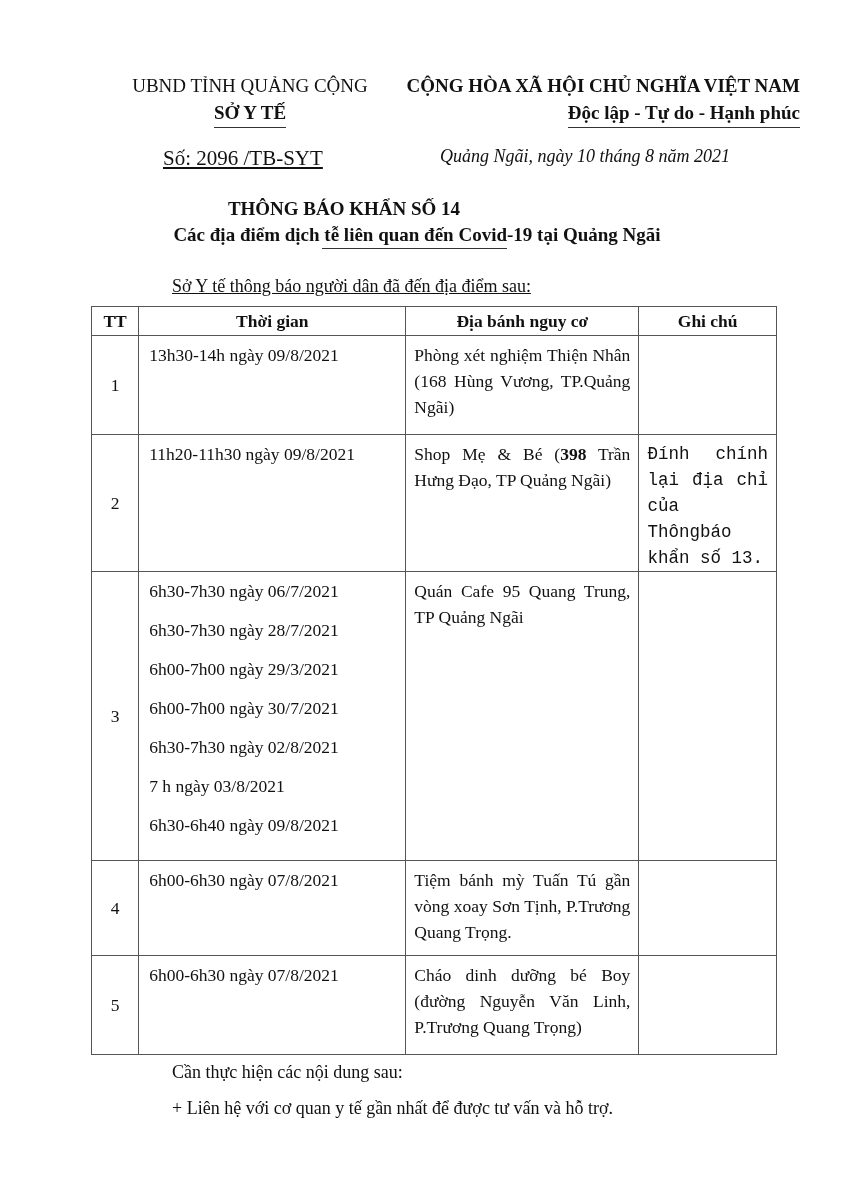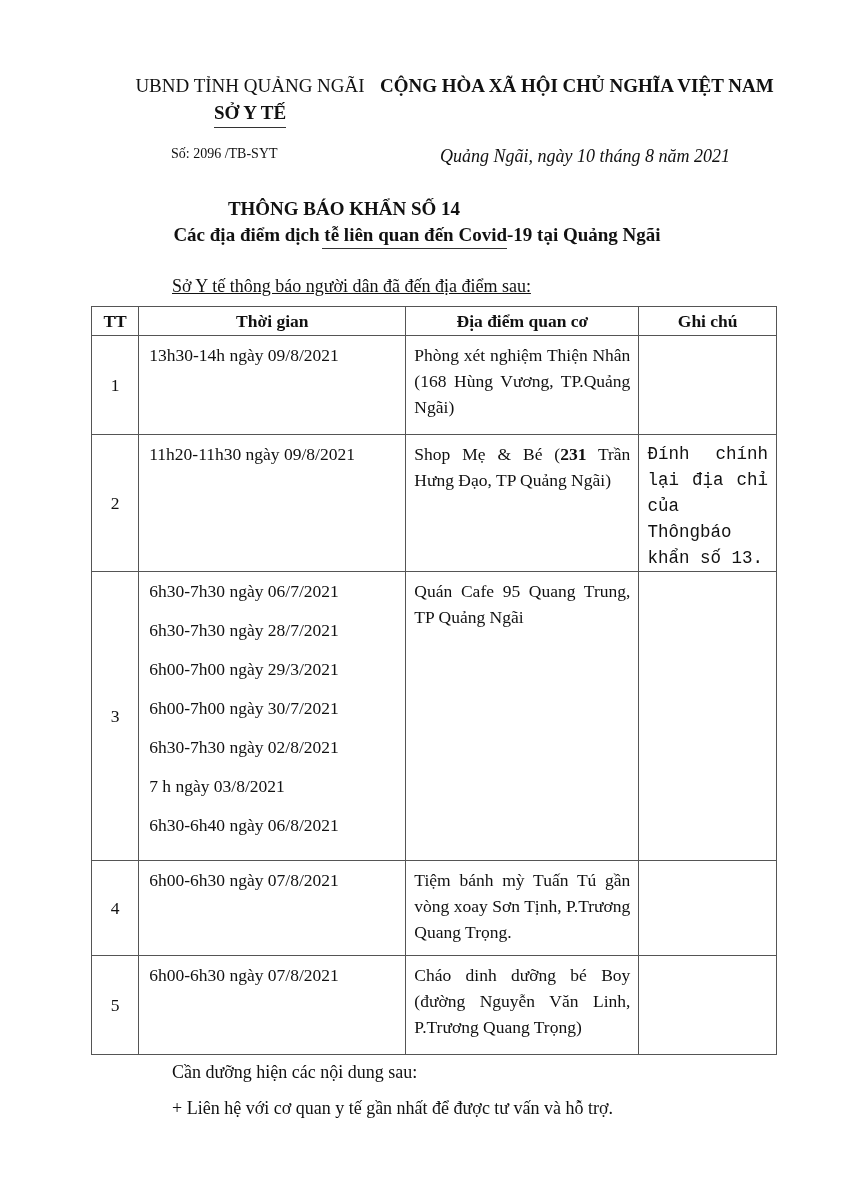--- a/index.html
+++ b/index.html
@@ -3,23 +3,23 @@
 <meta charset="utf-8">
 <style>
   html, body { margin: 0; padding: 0; background: #ffffff; }
   body {
     width: 849px; height: 1200px; position: relative; overflow: hidden;
     font-family: "Liberation Serif", serif; color: #111111;
   }
   .abs { position: absolute; }
   .hdr-left { left: 120px; top: 72px; width: 260px; text-align: center; font-size: 19px; line-height: 27px; }
   .hdr-left .org2 { font-weight: bold; display: inline-block; border-bottom: 1px solid #333; padding-bottom: 1px; }
-  .hdr-right { left: 380px; top: 72px; width: 420px; text-align: left; font-size: 19px; line-height: 27px; font-weight: bold; }
+  .hdr-right { left: 380px; top: 72px; width: 420px; text-align: right; font-size: 19px; line-height: 27px; font-weight: bold; }
   .hdr-right .motto { display: inline-block; border-bottom: 1px solid #333; padding-bottom: 1px; }
-  .docno { left: 171px; top: 146px; font-size: 14px; }
+  .docno { left: 163px; top: 146px; font-size: 21px; text-decoration: underline; }
   .docdate { left: 440px; top: 146px; font-size: 18px; font-style: italic; }
   .title { left: 0; width: 688px; top: 196px; text-align: center; font-size: 19px; font-weight: bold; line-height: 26px; }
   .subtitle { left: 0; width: 834px; top: 222px; text-align: center; font-size: 19px; font-weight: bold; line-height: 26px; }
   .subtitle-underline { left: 322px; top: 248px; width: 185px; height: 1px; background: #333; }
   .intro { left: 172px; top: 276px; font-size: 18px; text-decoration: underline; }
 
   table.main {
     position: absolute; left: 91px; top: 306px; width: 686px;
     border-collapse: collapse; font-size: 17.5px; line-height: 26px;
   }
@@ -36,73 +36,74 @@
   tr.r4 td { height: 88px; }
   tr.r5 td { height: 92px; }
 
   .needs { left: 172px; top: 1062px; font-size: 18px; }
   .bullet { left: 172px; top: 1098px; font-size: 18px; }
 </style>
 </head>
 <body>
 
 <div class="abs hdr-left">
-  <div>UBND TỈNH QUẢNG NGÃI</div>
+  <div>UBND TỈNH QUẢNG CỘNG</div>
   <div><span class="org2">SỞ Y TẾ</span></div>
 </div>
 
 <div class="abs hdr-right">
   <div>CỘNG HÒA XÃ HỘI CHỦ NGHĨA VIỆT NAM</div>
+  <div><span class="motto">Độc lập - Tự do - Hạnh phúc</span></div>
 </div>
 
 <div class="abs docno">Số: 2096 /TB-SYT</div>
 <div class="abs docdate">Quảng Ngãi, ngày 10 tháng 8 năm 2021</div>
 
 <div class="abs title">THÔNG BÁO KHẨN SỐ 14</div>
 <div class="abs subtitle">Các địa điểm dịch tễ liên quan đến Covid-19 tại Quảng Ngãi</div>
 <div class="abs subtitle-underline"></div>
 
 <div class="abs intro">Sở Y tế thông báo người dân đã đến địa điểm sau:</div>
 
 <table class="main">
   <thead>
     <tr>
       <th>TT</th>
       <th>Thời gian</th>
-      <th>Địa điểm quan cơ</th>
+      <th>Địa bánh nguy cơ</th>
       <th>Ghi chú</th>
     </tr>
   </thead>
   <tbody>
     <tr class="r1">
       <td class="tt">1</td>
       <td class="time">
         <span>13h30-14h ngày 09/8/2021</span>
       </td>
       <td class="loc">Phòng xét nghiệm Thiện Nhân (168 Hùng Vương, TP.Quảng Ngãi)</td>
       <td class="note"></td>
     </tr>
     <tr class="r2">
       <td class="tt">2</td>
       <td class="time">
         <span>11h20-11h30 ngày 09/8/2021</span>
       </td>
-      <td class="loc"><span>Shop Mẹ &amp; Bé (</span><b>231</b><span> Trần Hưng Đạo, TP Quảng Ngãi)</span></td>
+      <td class="loc"><span>Shop Mẹ &amp; Bé (</span><b>398</b><span> Trần Hưng Đạo, TP Quảng Ngãi)</span></td>
       <td class="note">Đính chính lại địa chỉ của Thôngbáo khẩn số 13.</td>
     </tr>
     <tr class="r3">
       <td class="tt">3</td>
       <td class="time">
         <span class="time-line">6h30-7h30 ngày 06/7/2021</span>
         <span class="time-line">6h30-7h30 ngày 28/7/2021</span>
         <span class="time-line">6h00-7h00 ngày 29/3/2021</span>
         <span class="time-line">6h00-7h00 ngày 30/7/2021</span>
         <span class="time-line">6h30-7h30 ngày 02/8/2021</span>
         <span class="time-line">7 h ngày 03/8/2021</span>
-        <span class="time-line">6h30-6h40 ngày 06/8/2021</span>
+        <span class="time-line">6h30-6h40 ngày 09/8/2021</span>
       </td>
       <td class="loc">Quán Cafe 95 Quang Trung, TP Quảng Ngãi</td>
       <td class="note"></td>
     </tr>
     <tr class="r4">
       <td class="tt">4</td>
       <td class="time">
         <span>6h00-6h30 ngày 07/8/2021</span>
       </td>
       <td class="loc">Tiệm bánh mỳ Tuấn Tú gần vòng xoay Sơn Tịnh, P.Trương Quang Trọng.</td>
@@ -112,14 +113,14 @@
       <td class="tt">5</td>
       <td class="time">
         <span>6h00-6h30 ngày 07/8/2021</span>
       </td>
       <td class="loc">Cháo dinh dưỡng bé Boy (đường Nguyễn Văn Linh, P.Trương Quang Trọng)</td>
       <td class="note"></td>
     </tr>
   </tbody>
 </table>
 
-<div class="abs needs">Cần dưỡng hiện các nội dung sau:</div>
+<div class="abs needs">Cần thực hiện các nội dung sau:</div>
 <div class="abs bullet">+ Liên hệ với cơ quan y tế gần nhất để được tư vấn và hỗ trợ.</div>
 
 </body></html>

